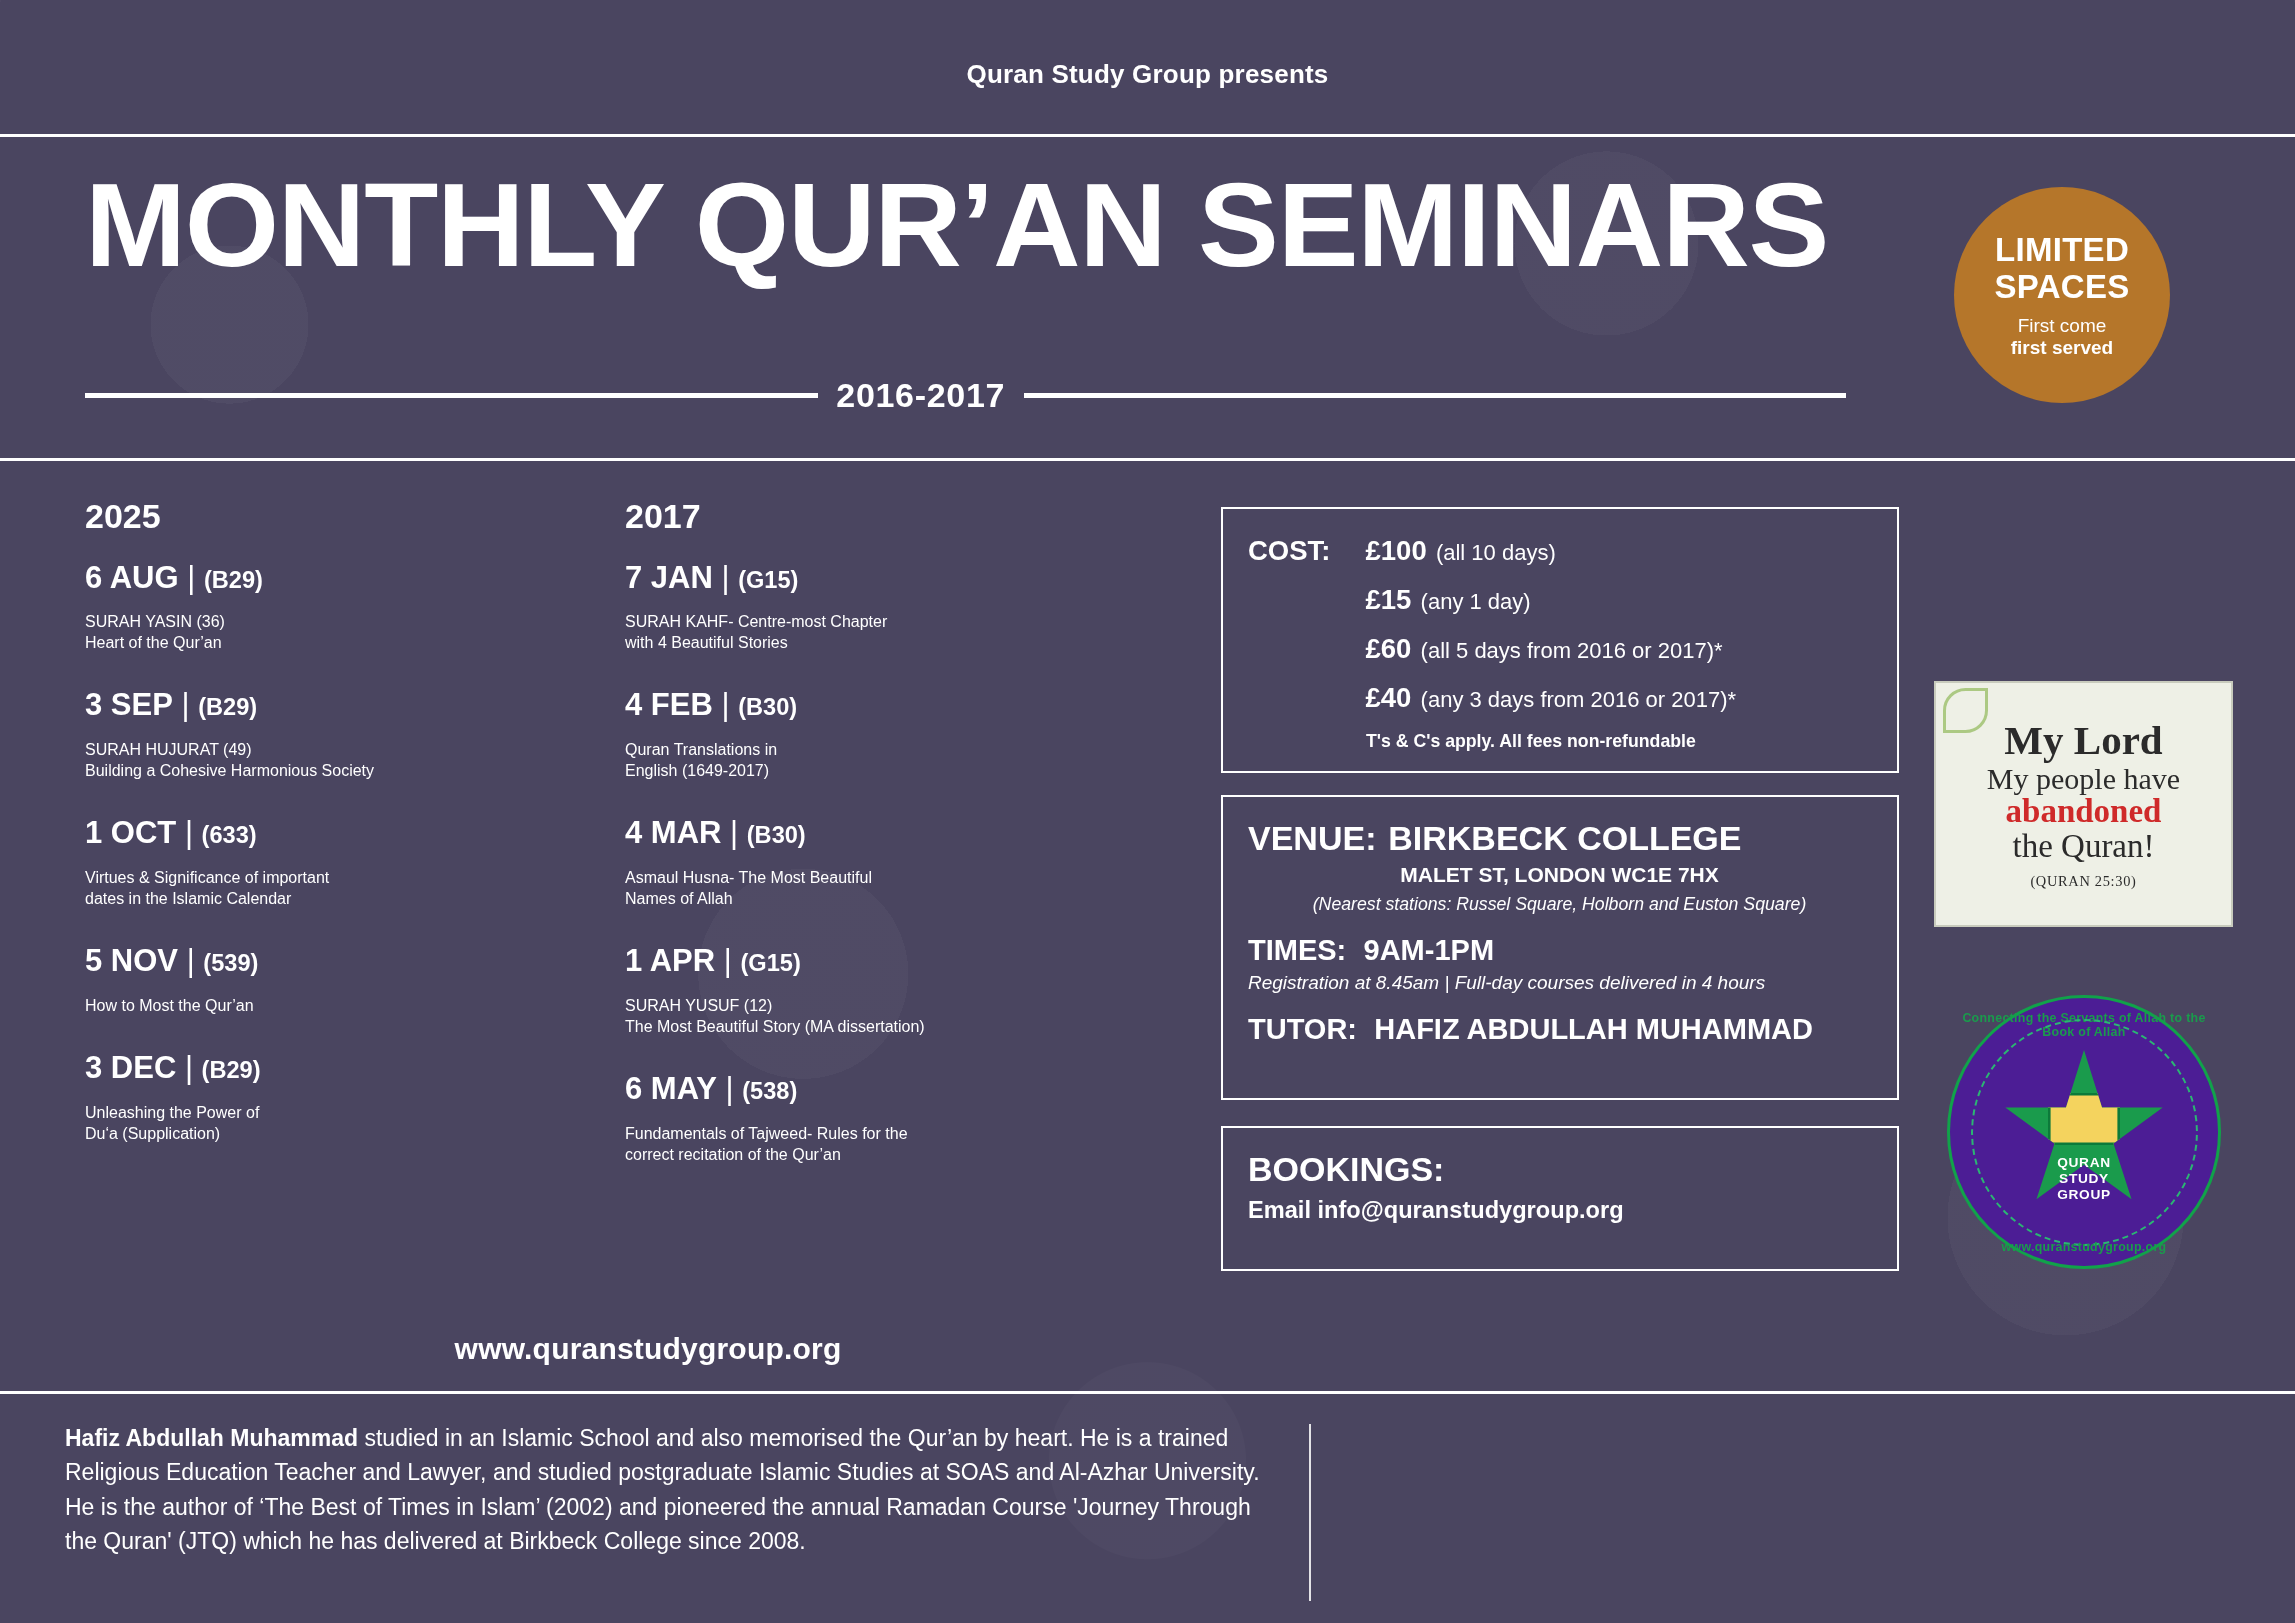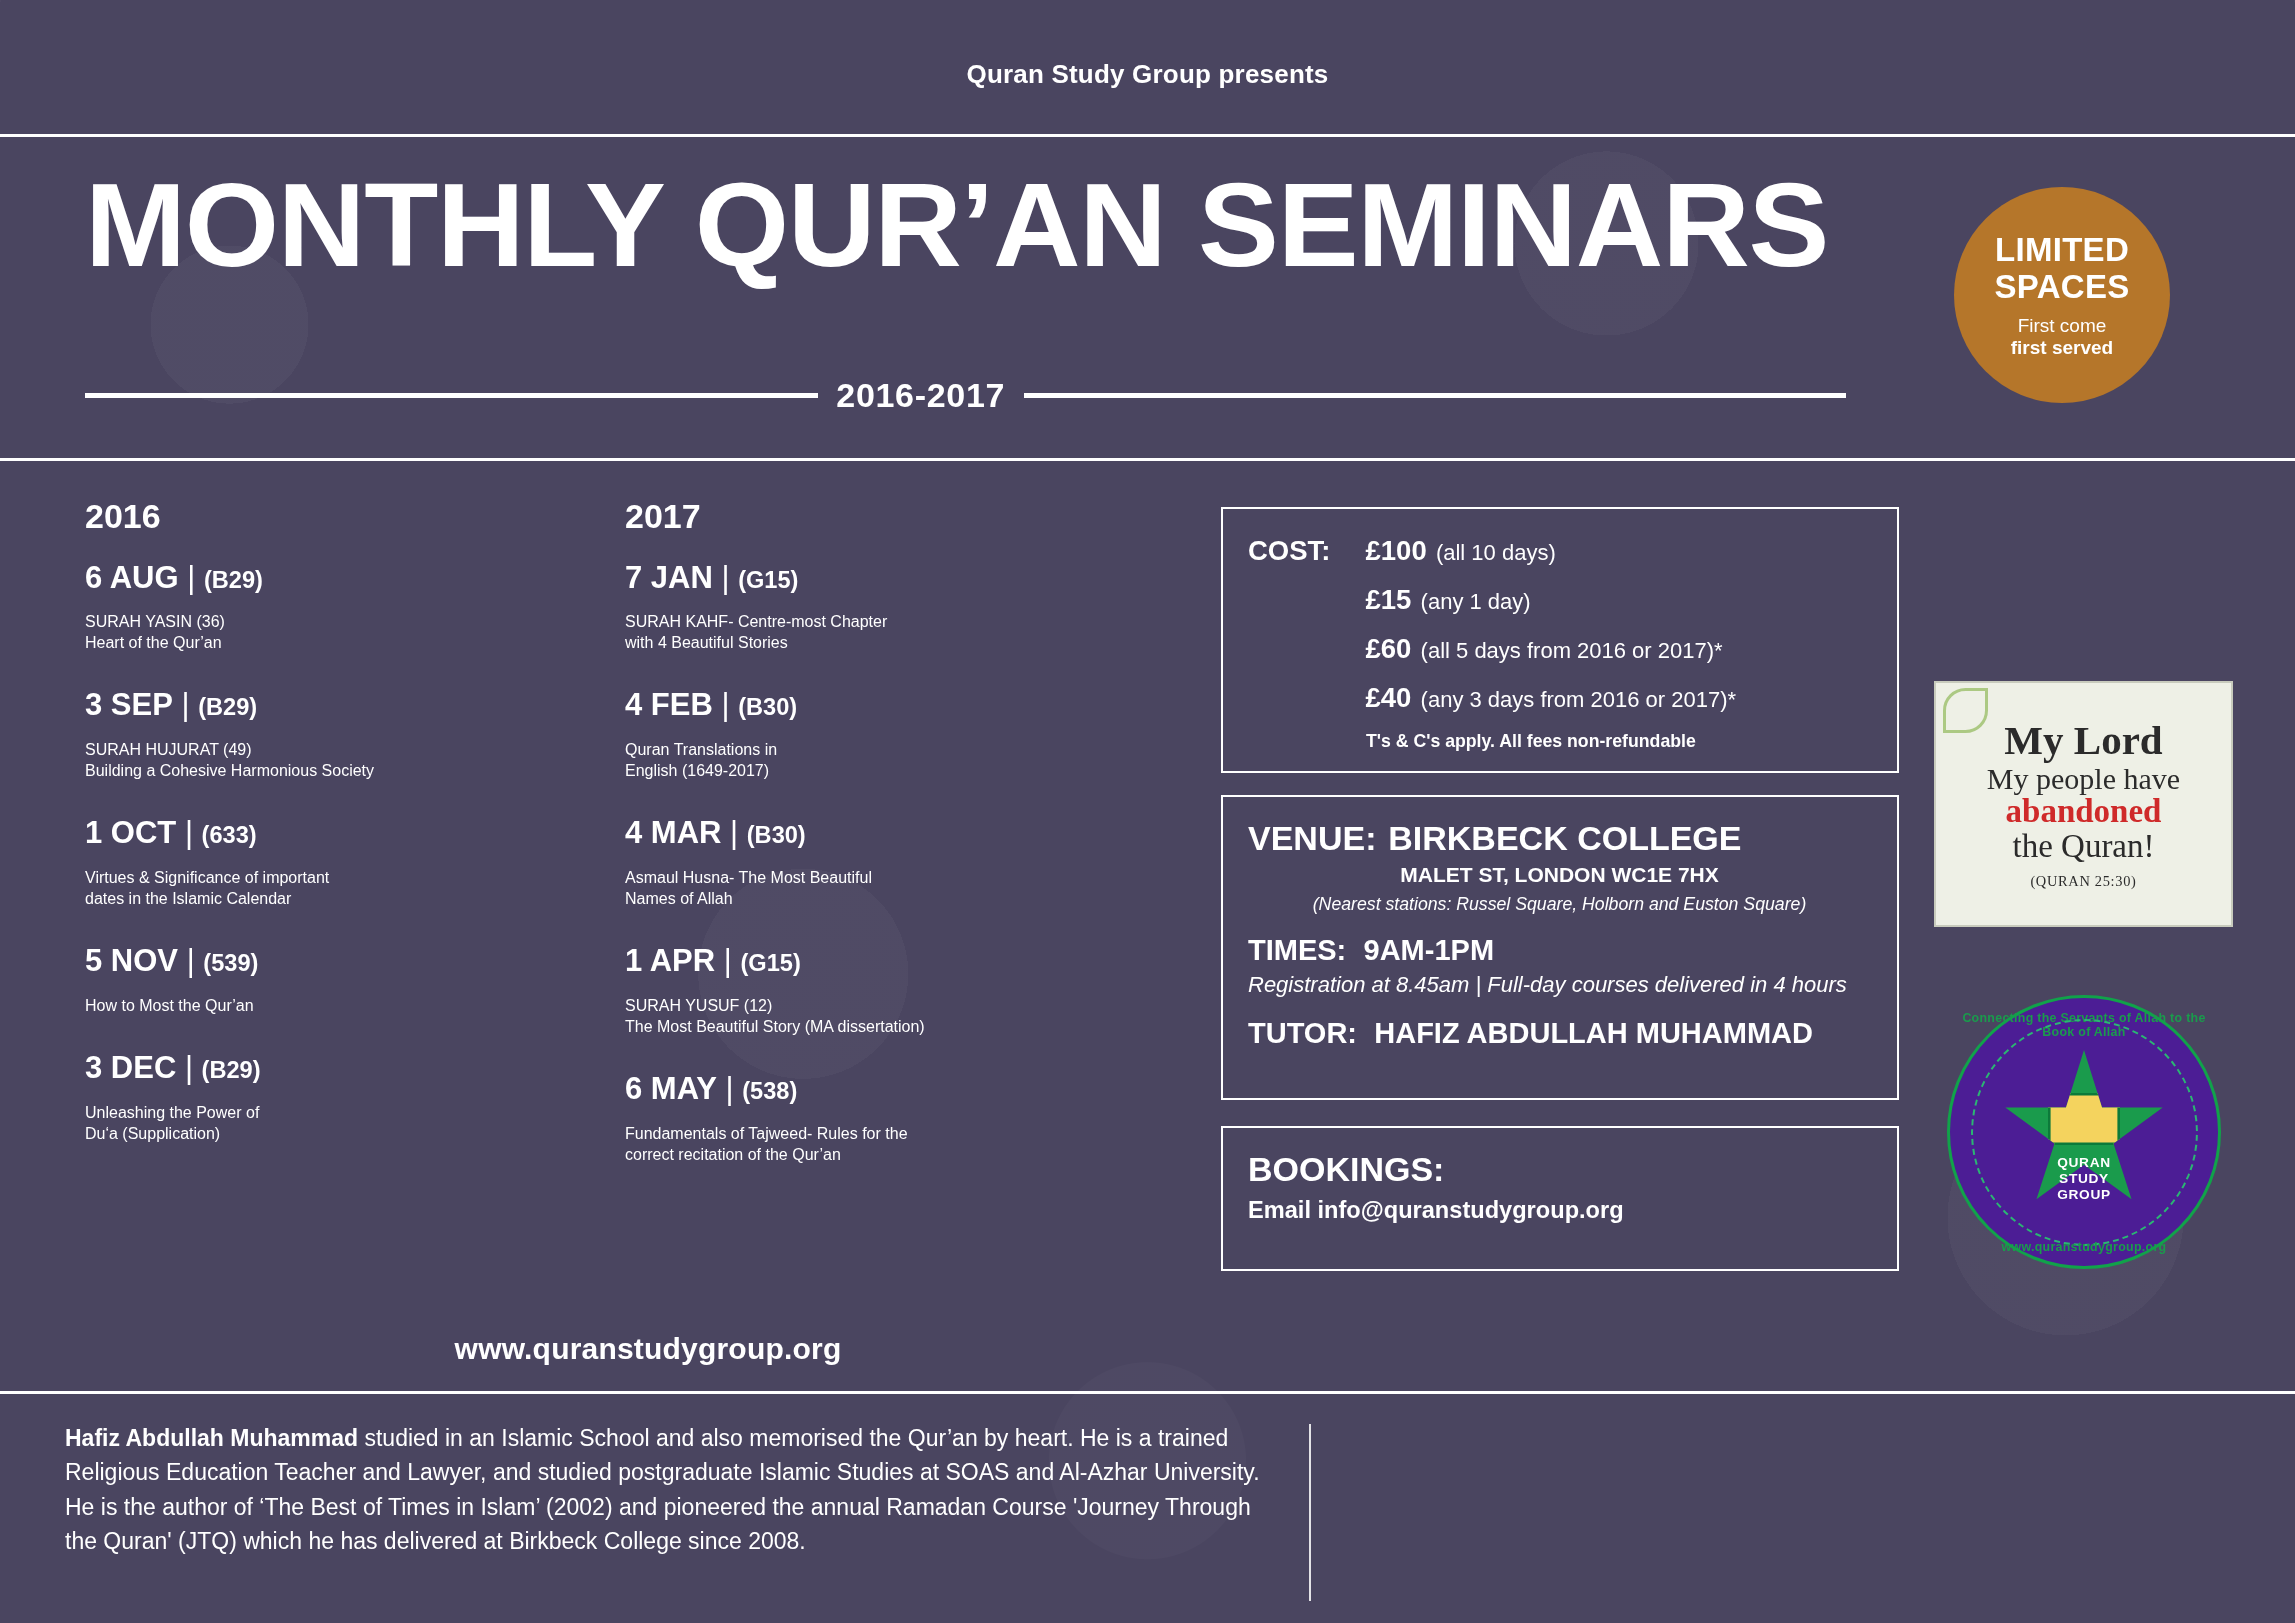--- a/index.html
+++ b/index.html
@@ -88,21 +88,21 @@
   .cost-amt{font-size:27.5px;font-weight:bold;margin-left:6.5px;}
   .cost-note{font-size:22px;font-weight:normal;margin-left:9.2px;}
   .cost-terms{font-size:17.7px;font-weight:bold;margin-top:7.9px;margin-left:118px;}
 
   .venue-wrap{padding:22px 0 0 25px;}
   .venue-title{font-size:34px;font-weight:bold;}
   .venue-title .v1{margin-right:11.8px;margin-top:47px;}
   .venue-addr{font-size:21px;font-weight:bold;text-align:center;margin-top:5.2px;padding-right:26px;}
   .venue-near{font-size:17.7px;font-style:italic;text-align:center;margin-top:6.5px;padding-right:26px;}
   .venue-times{font-size:29px;font-weight:bold;margin-top:19.6px;}
-  .venue-reg{font-size:22px;font-style:italic;margin-top:5.2px;}
+  .venue-reg{font-size:19px;font-style:italic;margin-top:5.2px;}
   .venue-tutor{font-size:29px;font-weight:bold;margin-top:18.3px;}
 
   .book-wrap{padding:22px 0 0 25px;}
   .book-title{font-size:34px;font-weight:bold;}
   .book-email{font-size:23.6px;font-weight:bold;margin-top:7.9px;}
 
   
   .poster{
     position:absolute;left:1934px;top:681px;width:295px;height:242px;
     background:#eef0e6;border:2px solid #c8cbbd;
@@ -184,21 +184,21 @@
 <div class="badge">
   <div class="b1">LIMITED</div>
   <div class="b2">SPACES</div>
   <div class="b3">First come</div>
   <div class="b4">first served</div>
 </div>
 
 <div class="rule rule-bottom"></div>
 
 <div class="col col-2016">
-  <div class="col-head">2016</div>
+  <div class="col-head">2025</div>
 
   <div class="entry">
     <div class="ln1"><span>6 AUG</span><span class="bar"> | </span><span class="code">(B29)</span></div>
     <div class="desc" style="white-space:pre-line">SURAH YASIN (36)
 Heart of the Qur’an</div>
   </div>
   <div class="entry">
     <div class="ln1"><span>3 SEP</span><span class="bar"> | </span><span class="code">(B29)</span></div>
     <div class="desc" style="white-space:pre-line">SURAH HUJURAT (49)
 Building a Cohesive Harmonious Society</div>

